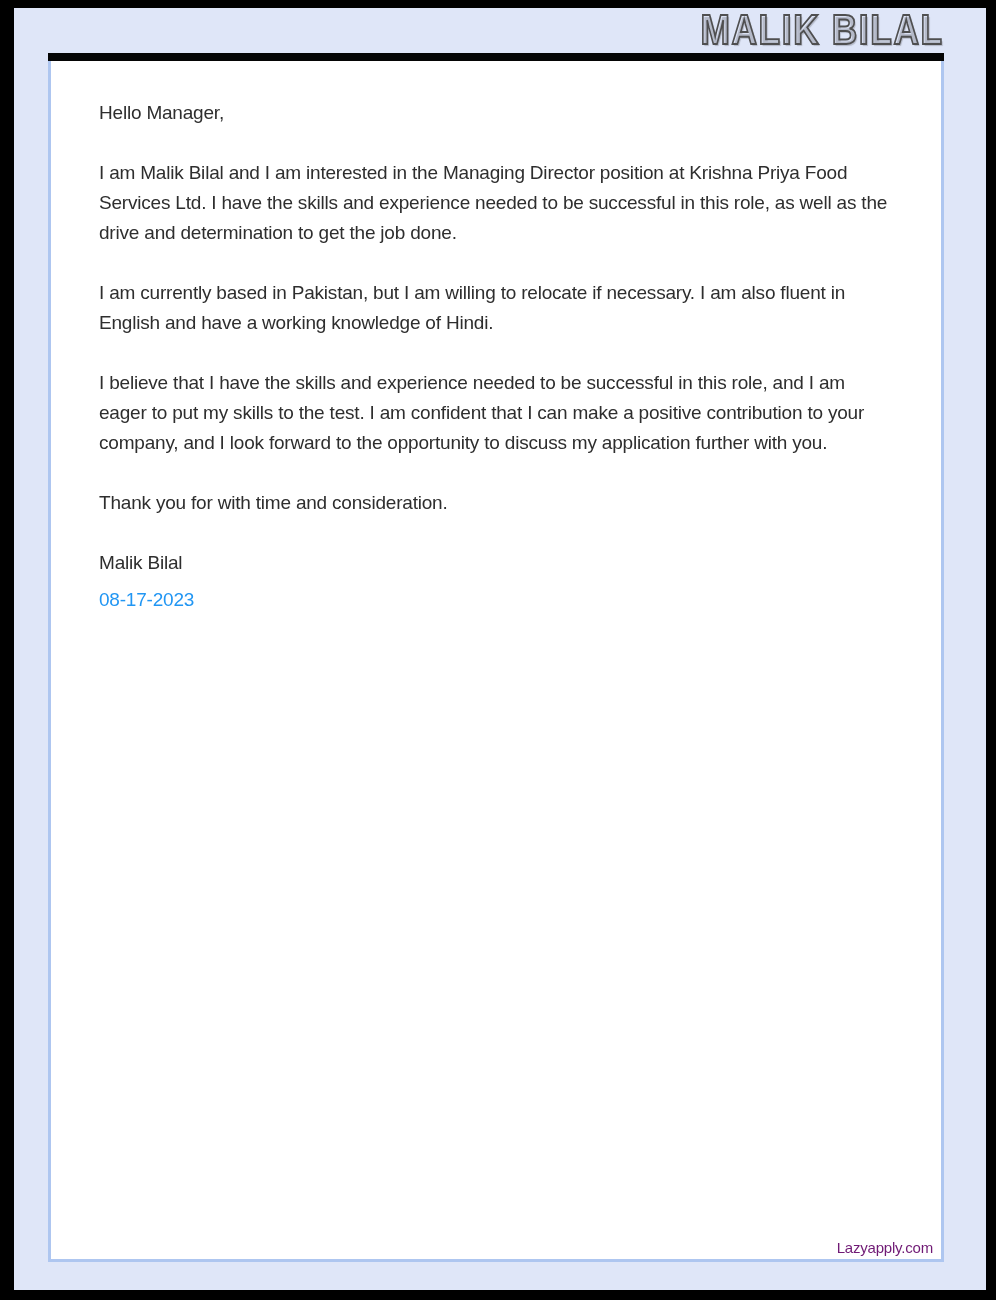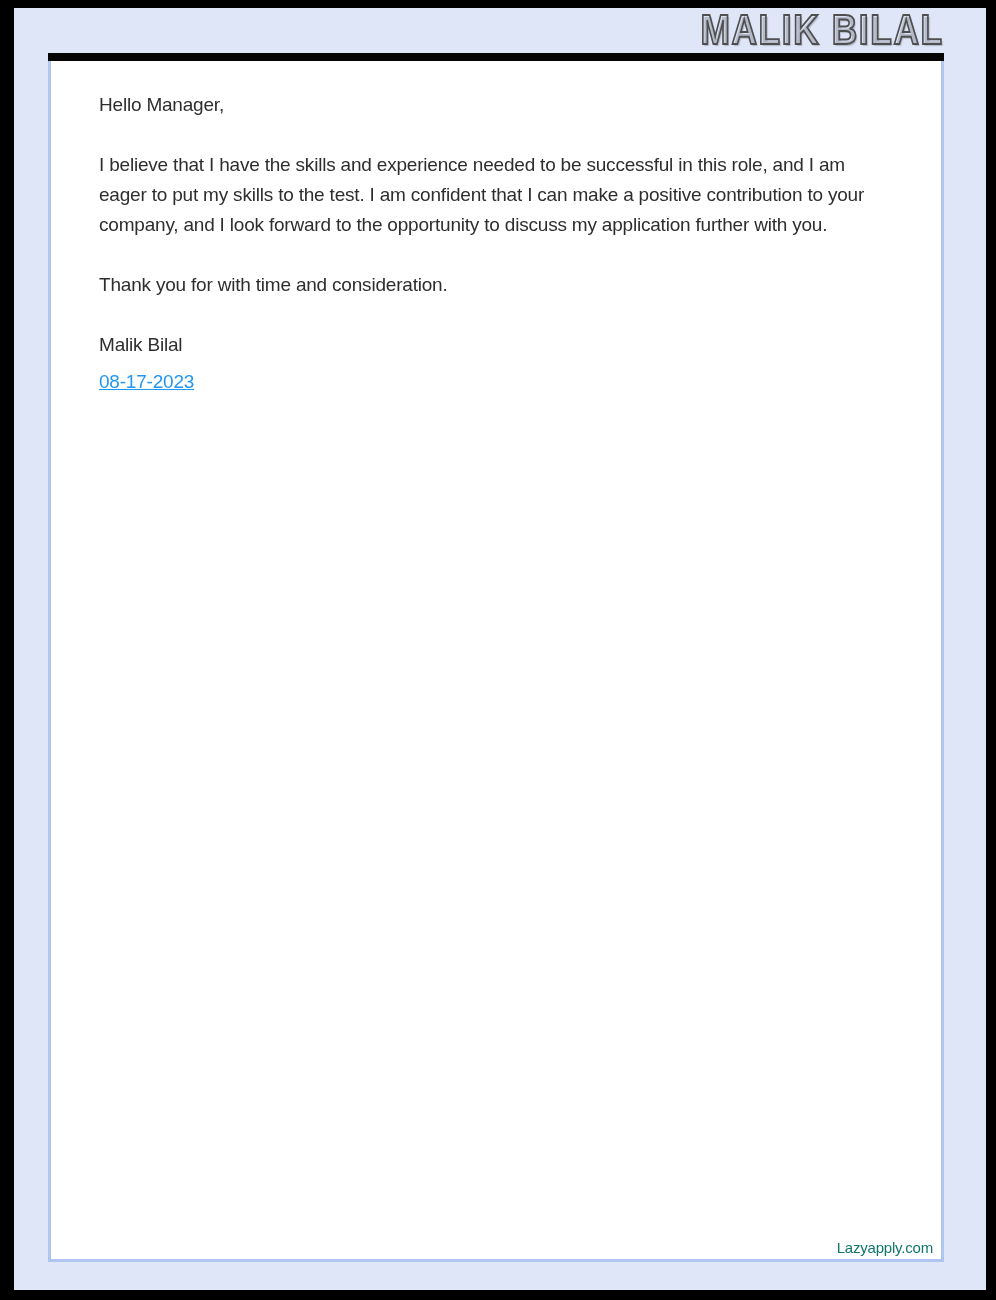--- a/index.html
+++ b/index.html
@@ -46,60 +46,61 @@
 
   
   .sheet {
     position: absolute;
     left: 48px; top: 61px;
     width: 896px; height: 1201px;
     box-sizing: border-box;
     background: #ffffff;
     border: 3px solid #aec6f0;
     border-top: none;
-    padding: 29px 50px 0 48px;
+    padding: 37px 50px 0 48px;
   }
 
   .sheet p {
     margin: 0 0 30px 0;
     font-size: 19px;
     line-height: 30px;
     letter-spacing: -0.2px;
     color: #2e2e2e;
   }
   .sheet p.signature { margin-bottom: 7px; }
   .sheet p.date {
     color: #2196f3;
     margin-bottom: 0;
-    text-decoration: underline;
   }
 
   .brand {
     position: absolute;
     right: 8px;
     bottom: 3px;
     font-size: 15px;
     letter-spacing: -0.2px;
-    color: #0f766e;
+    color: #701a75;
   }
 </style>
 </head>
 <body>
 
 <div class="page-bg"></div>
 
 <div class="header-name">MALIK BILAL</div>
 
 <div class="top-bar"></div>
 
 <div class="sheet">
   <p>Hello Manager,</p>
 
+  <p>I am Malik Bilal and I am interested in the Managing Director position at Krishna Priya Food Services Ltd. I have the skills and experience needed to be successful in this role, as well as the drive and determination to get the job done.</p>
 
 
+  <p>I am currently based in Pakistan, but I am willing to relocate if necessary. I am also fluent in English and have a working knowledge of Hindi.</p>
 
   <p>I believe that I have the skills and experience needed to be successful in this role, and I am eager to put my skills to the test. I am confident that I can make a positive contribution to your company, and I look forward to the opportunity to discuss my application further with you.</p>
 
   <p>Thank you for with time and consideration.</p>
 
 
   <p class="signature">Malik Bilal</p>
 
   <p class="date">08-17-2023</p>
 

